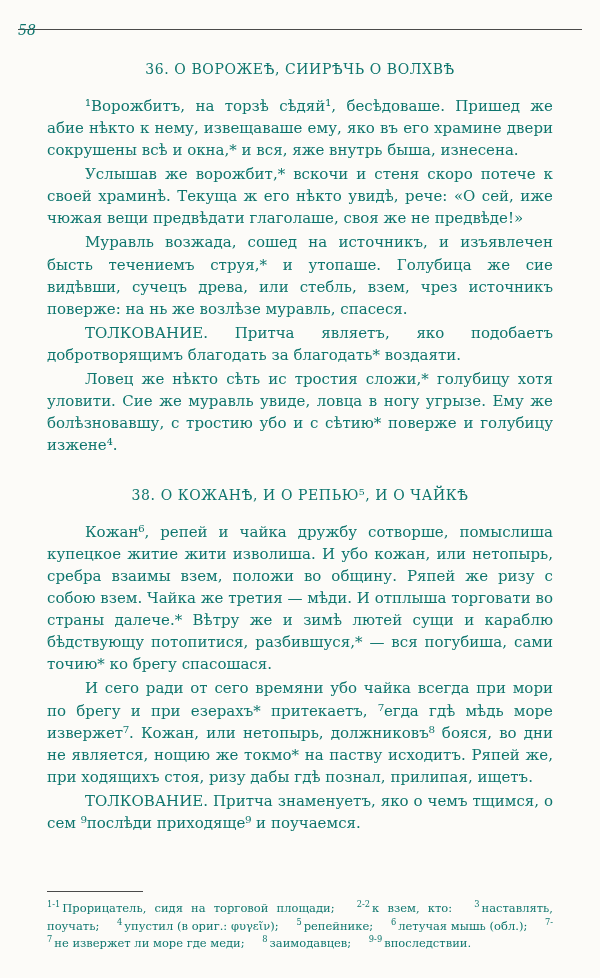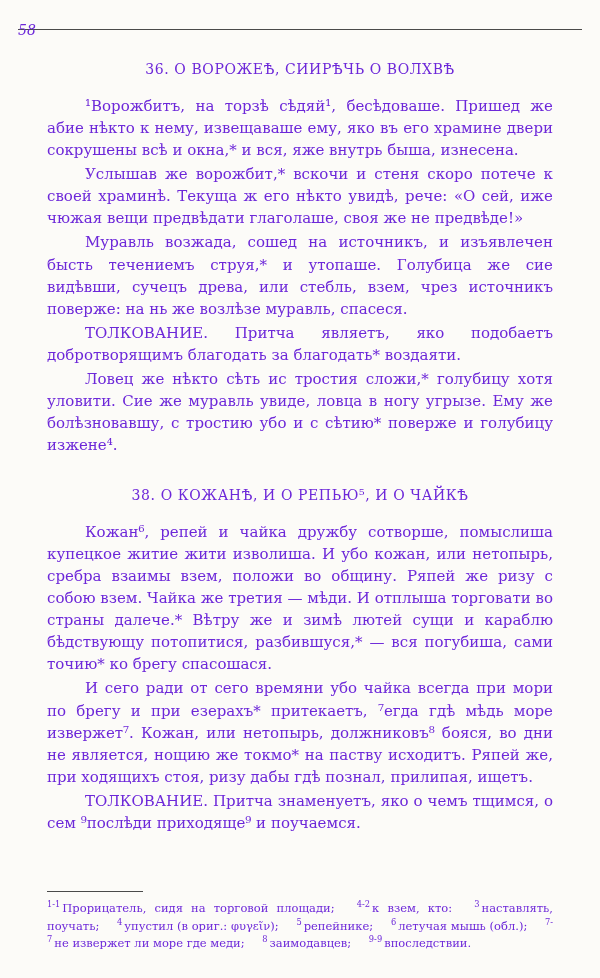--- a/index.html
+++ b/index.html
@@ -6,21 +6,21 @@
   body {
     width: 600px; height: 978px;
     background: #e9e9e9;
     font-family: "DejaVu Serif", "Liberation Serif", serif;
   }
   .page {
     position: relative;
     width: 600px; height: 978px;
     box-sizing: border-box;
     background: #fcfbf8;
-    color: #6d28d9;
+    color: #0f766e;
     padding: 22px 47px 0 47px;
     overflow: hidden;
     font-size: 15px;
     line-height: 1.47;
     text-align: justify;
   }
   .page-header {
     position: relative;
     margin: 0 -29px;
     font-style: italic;
@@ -105,21 +105,21 @@
       <p>И сего ради от сего времяни убо чайка всегда при мори по брегу и при езерахъ* притекаетъ, ⁷егда гдѣ мѣдь море извержет⁷. Кожан, или нетопырь, должниковъ⁸ бояся, во дни не является, нощию же токмо* на паству исходитъ. Ряпей же, при ходящихъ стоя, ризу дабы гдѣ познал, прилипая, ищетъ.</p>
       <p>ТОЛКОВАНИЕ. Притча знаменуетъ, яко о чемъ тщимся, о сем ⁹послѣди приходяще⁹ и поучаемся.</p>
     </section>
 
   </main>
 
   <footer class="footnotes">
     <hr class="footnote-rule">
     <p class="footnote-block">
       <span class="footnote-item"><sup>1-1</sup><span>Прорицатель, сидя на торговой площади;</span></span>
-      <span class="footnote-item"><sup>4-2</sup><span>к взем, кто:</span></span>
+      <span class="footnote-item"><sup>2-2</sup><span>к взем, кто:</span></span>
       <span class="footnote-item"><sup>3</sup><span>наставлять, поучать;</span></span>
       <span class="footnote-item"><sup>4</sup><span>упустил (в ориг.: φυγεῖν);</span></span>
       <span class="footnote-item"><sup>5</sup><span>репейнике;</span></span>
       <span class="footnote-item"><sup>6</sup><span>летучая мышь (обл.);</span></span>
       <span class="footnote-item"><sup>7-7</sup><span>не извержет ли море где меди;</span></span>
       <span class="footnote-item"><sup>8</sup><span>заимодавцев;</span></span>
       <span class="footnote-item"><sup>9-9</sup><span>впоследствии.</span></span>
     </p>
   </footer>
 

